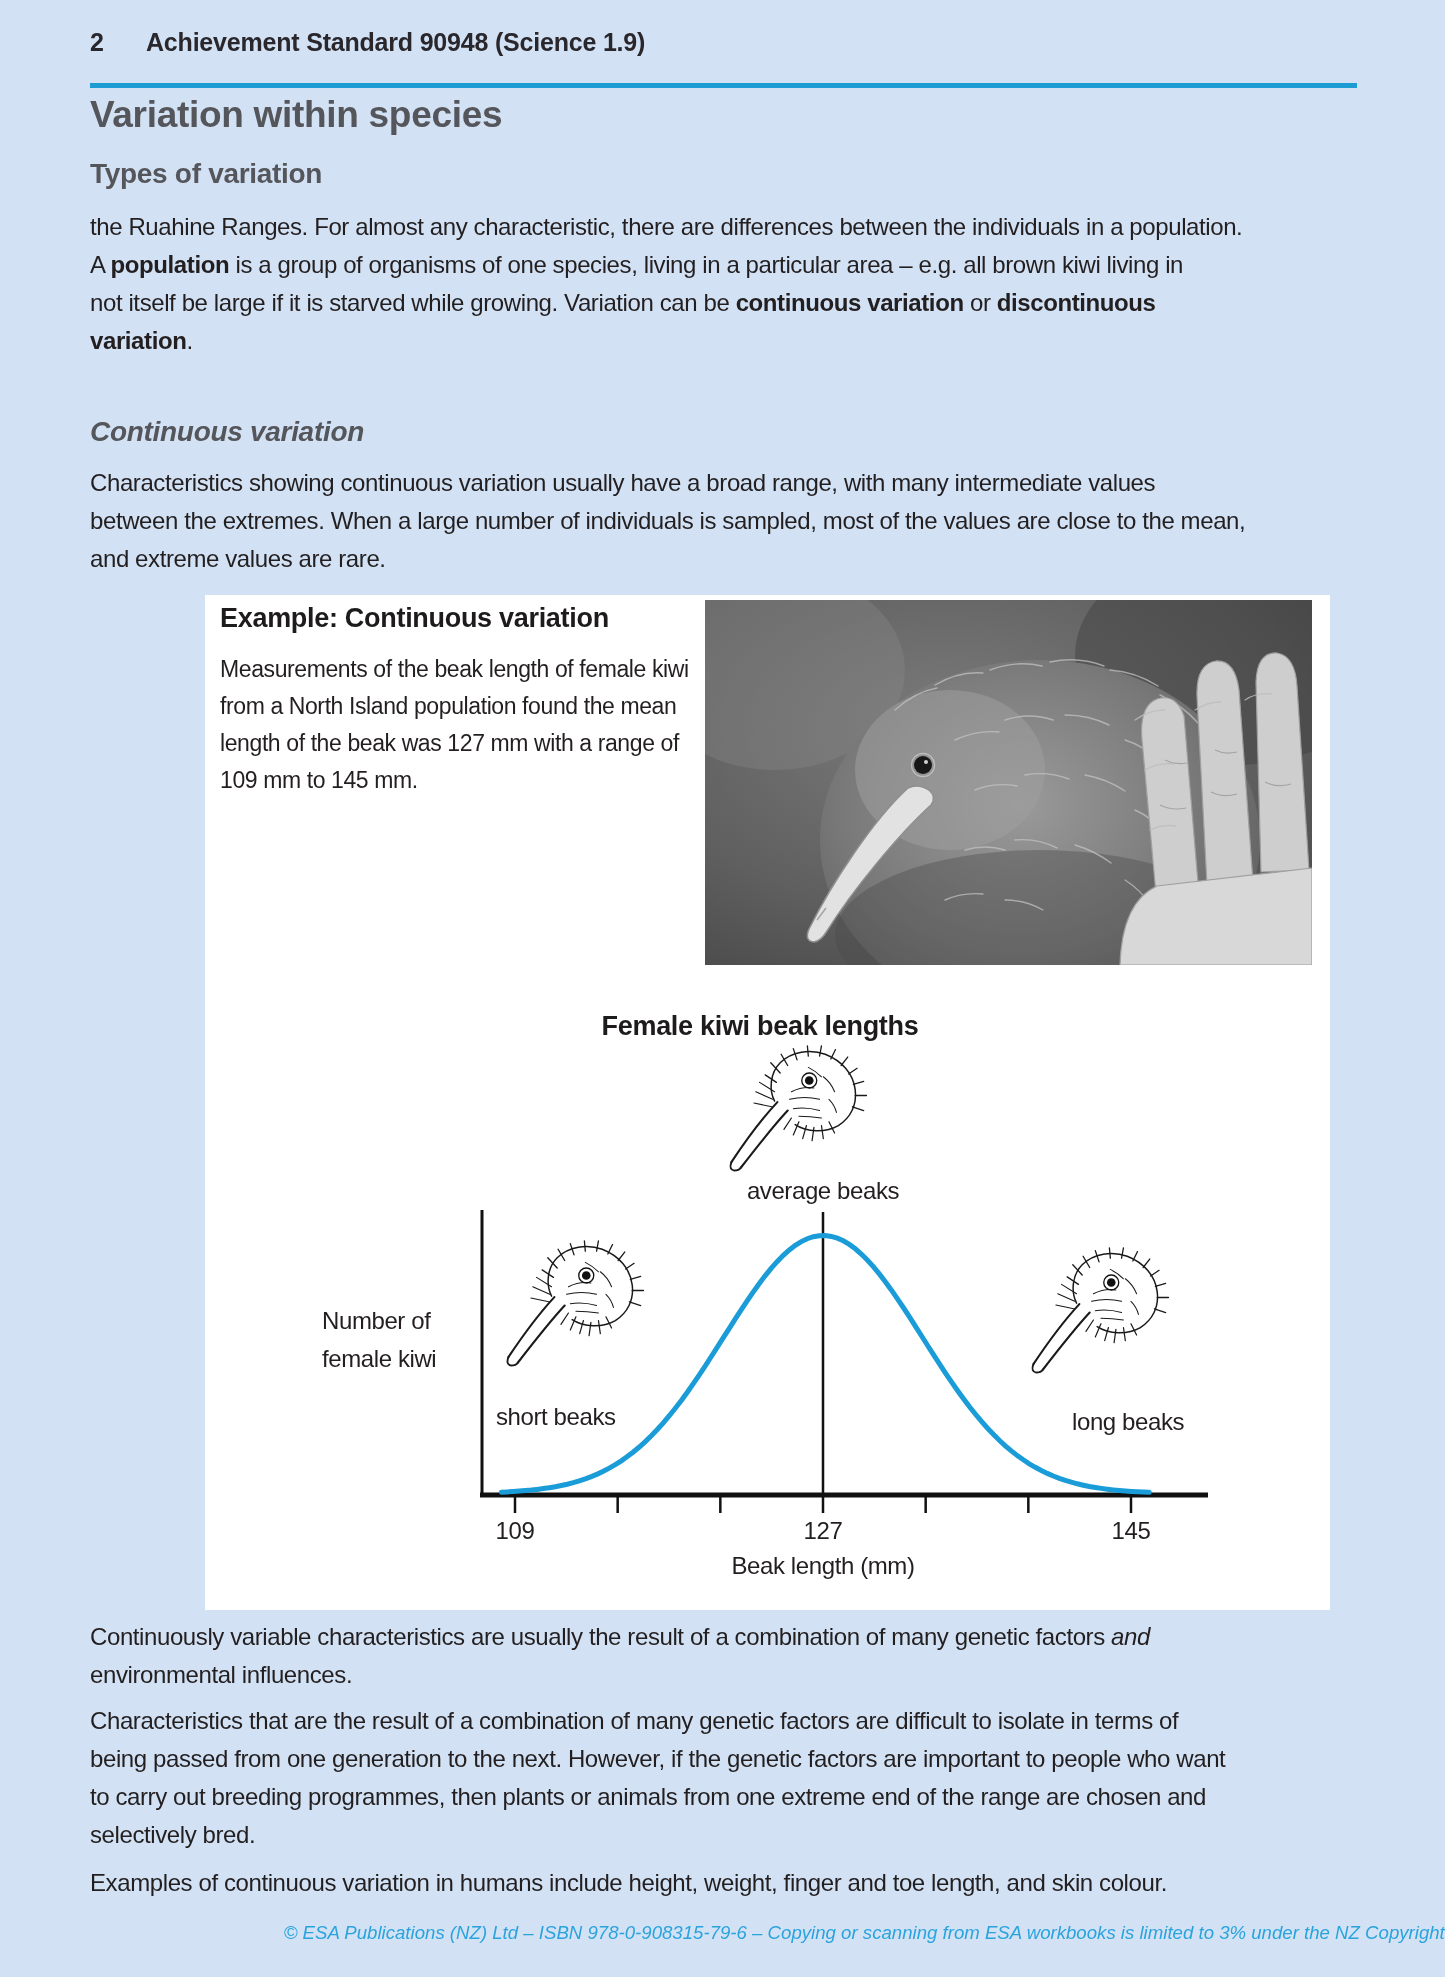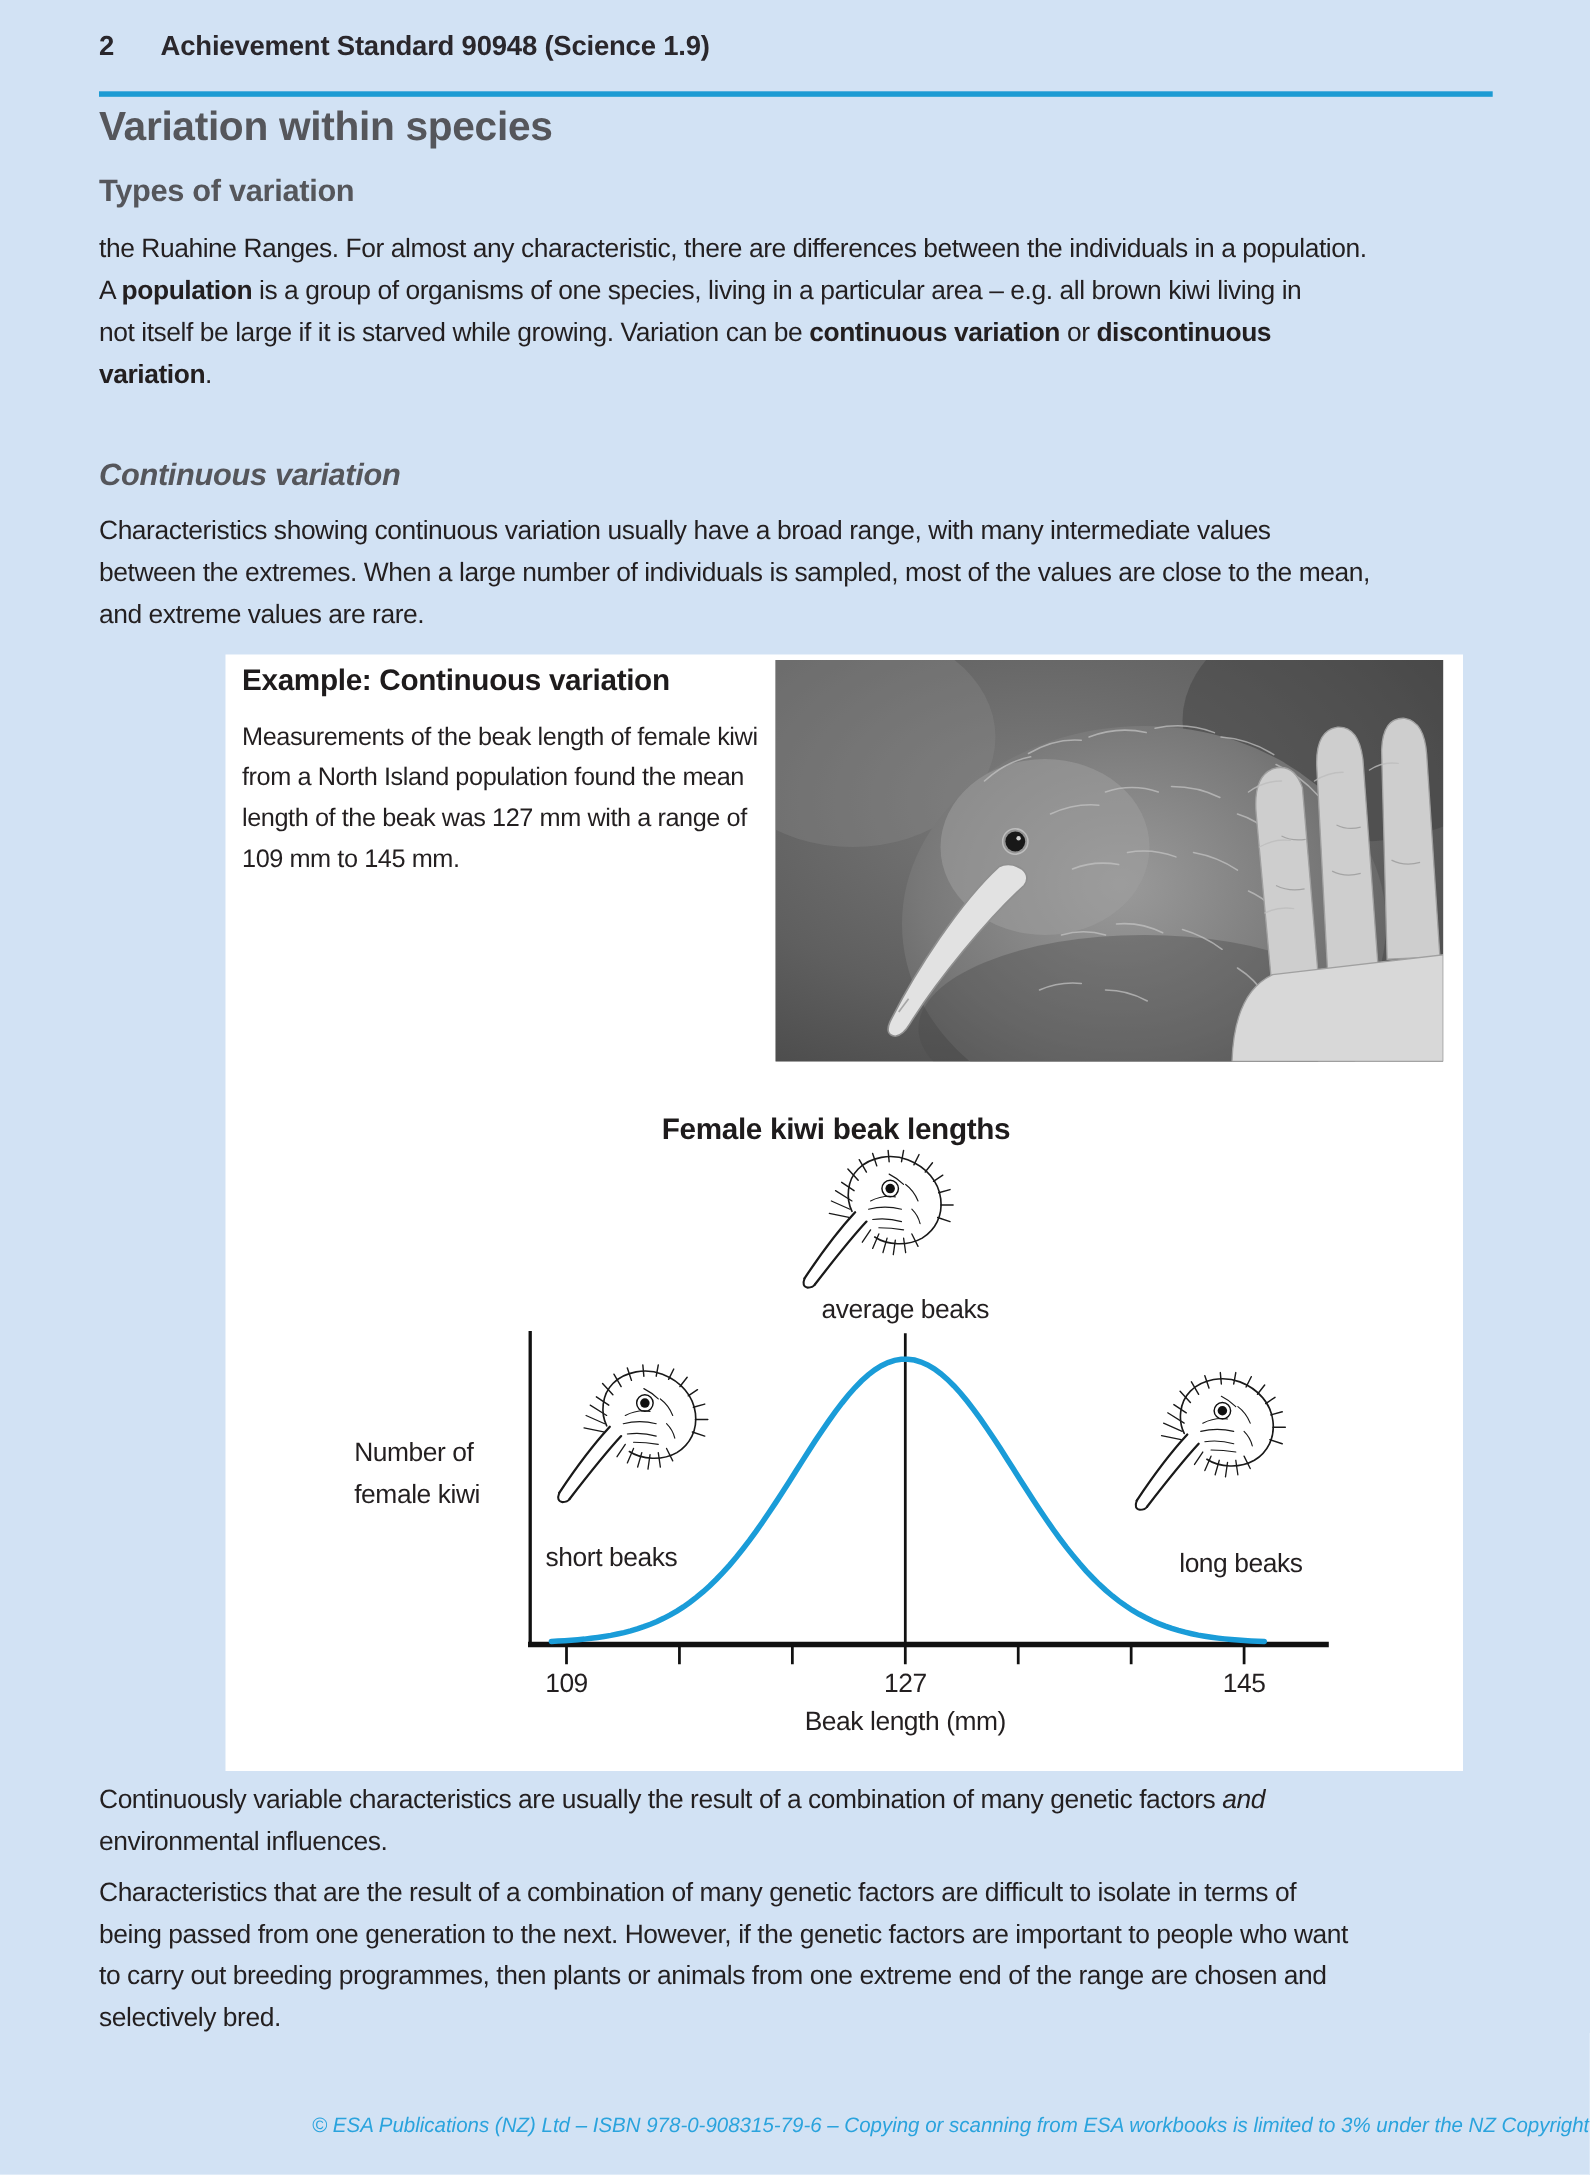--- a/index.html
+++ b/index.html
@@ -218,16 +218,19 @@
   <div class="para" id="p-after1">
       <div class="tl"><span>Continuously variable characteristics are usually the result of a combination of many genetic factors </span><span class="i">and</span></div>
       <div class="tl"><span>environmental influences.</span></div>
     </div>
   <div class="para" id="p-after2">
       <div class="tl"><span>Characteristics that are the result of a combination of many genetic factors are difficult to isolate in terms of</span></div>
       <div class="tl"><span>being passed from one generation to the next. However, if the genetic factors are important to people who want</span></div>
       <div class="tl"><span>to carry out breeding programmes, then plants or animals from one extreme end of the range are chosen and</span></div>
       <div class="tl"><span>selectively bred.</span></div>
     </div>
+  <div class="para" id="p-after3">
+      <div class="tl"><span>Examples of continuous variation in humans include height, weight, finger and toe length, and skin colour.</span></div>
+    </div>
 
   <div class="footer" style="color: rgb(42, 163, 221);">© ESA Publications (NZ) Ltd  –  ISBN 978-0-908315-79-6  –  Copying or scanning from ESA workbooks is limited to 3% under the NZ Copyright Act.</div>
 
 </div>
 
 </body></html>

